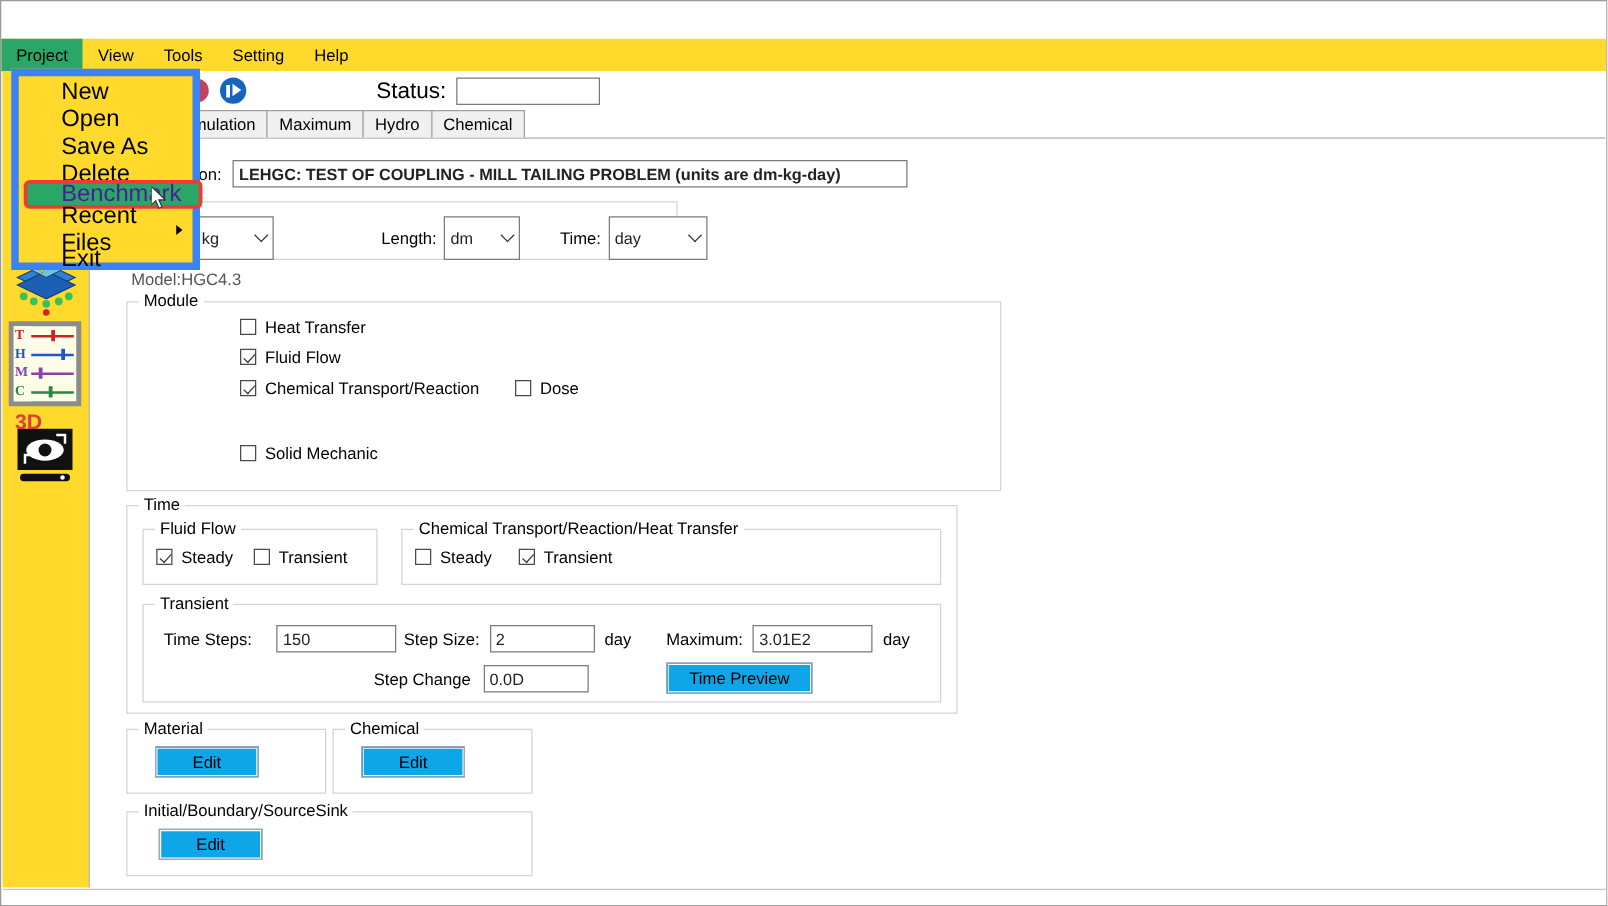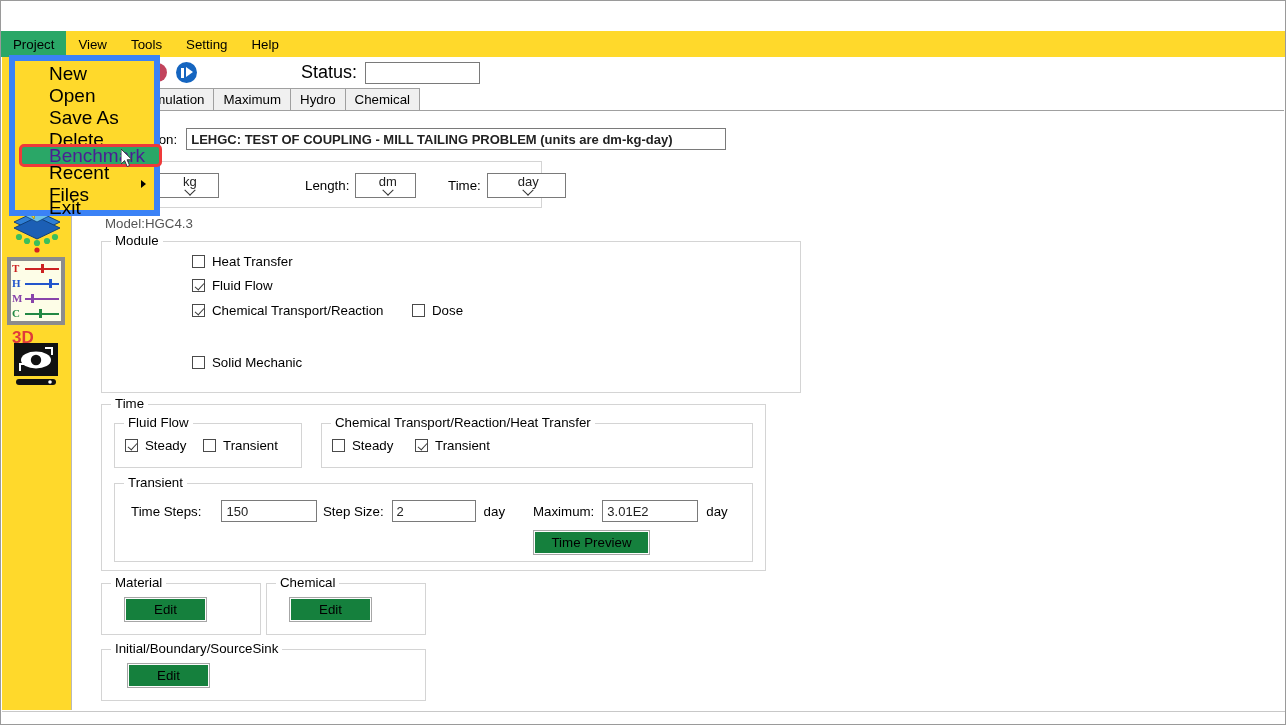--- a/index.html
+++ b/index.html
@@ -219,23 +219,23 @@
   .lbl { font-size: 13.3px; color: #000; white-space: nowrap; }
   .txtbox {
     border: 1px solid #7a7a7a; background: #fff;
     font-size: 13px; color: #222; padding: 0 4px;
     height: 22px; display: flex; align-items: center;
     font-family: "Liberation Sans", sans-serif;
     white-space: nowrap; overflow: hidden;
   }
   .combo {
     border: 1px solid #7a7a7a; background: #fff;
-    height: 25px; display: flex; align-items: center;
+    height: 35px; display: flex; align-items: center;
     font-size: 13px; color: #222; padding-left: 4px;
-    position: relative; font-family: "Liberation Sans", sans-serif; flex-direction: column;
+    position: relative; font-family: "Liberation Sans", sans-serif;
   }
   .combo .cv { flex: 1; }
   .combo .chev {
     width: 18px; display: flex; align-items: center; justify-content: center;
   }
   .combo .chev::after {
     content: ""; display: block;
     width: 7px; height: 7px;
     border-right: 1.4px solid #333; border-bottom: 1.4px solid #333;
     transform: rotate(45deg) translate(-2px,-2px);
@@ -265,21 +265,21 @@
     width: 4px; height: 8px;
     border-right: 1.6px solid #3a3a3a;
     border-bottom: 1.6px solid #3a3a3a;
     transform: rotate(42deg);
   }
   .cbx .ctext { font-size: 13.3px; color: #000; white-space: nowrap; }
 
   
   .btn {
     border: 1px solid #a6a6a6;
-    background: #15803d;
+    background: #0ea5e9;
     font-size: 13.3px; color: #000;
     display: flex; align-items: center; justify-content: center;
     box-shadow: inset 0 0 0 1px #fdfdfd;
     font-family: "Liberation Sans", sans-serif;
   }
 
   
   #bottombar {
     position: absolute; left: 1px; top: 710px;
     width: 1283px; height: 14px;
@@ -480,20 +480,24 @@
           <div class="txtbox" style="margin-left:8px; width:84px;">2</div>
           <div class="lbl" style="margin-left:8px;">day</div>
         </div>
 
         <div class="row" style="left:418px; top:16px;">
           <div class="lbl">Maximum:</div>
           <div class="txtbox" style="margin-left:8px; width:96px;">3.01E2</div>
           <div class="lbl" style="margin-left:8px;">day</div>
         </div>
 
+        <div class="row" style="left:184px; top:48px;">
+          <div class="lbl">Step Change</div>
+          <div class="txtbox" style="margin-left:10px; width:84px;">0.0D</div>
+        </div>
 
         <div class="btn" style="position:absolute; left:418px; top:46px; width:117px; height:25px;">Time Preview</div>
       </div>
     </div>
 
     <div class="gbox" style="left:29px; top:472px; width:160px; height:52px;">
       <div class="cap">Material</div>
       <div class="btn" style="position:absolute; left:22px; top:13px; width:83px; height:25px;">Edit</div>
     </div>
 

